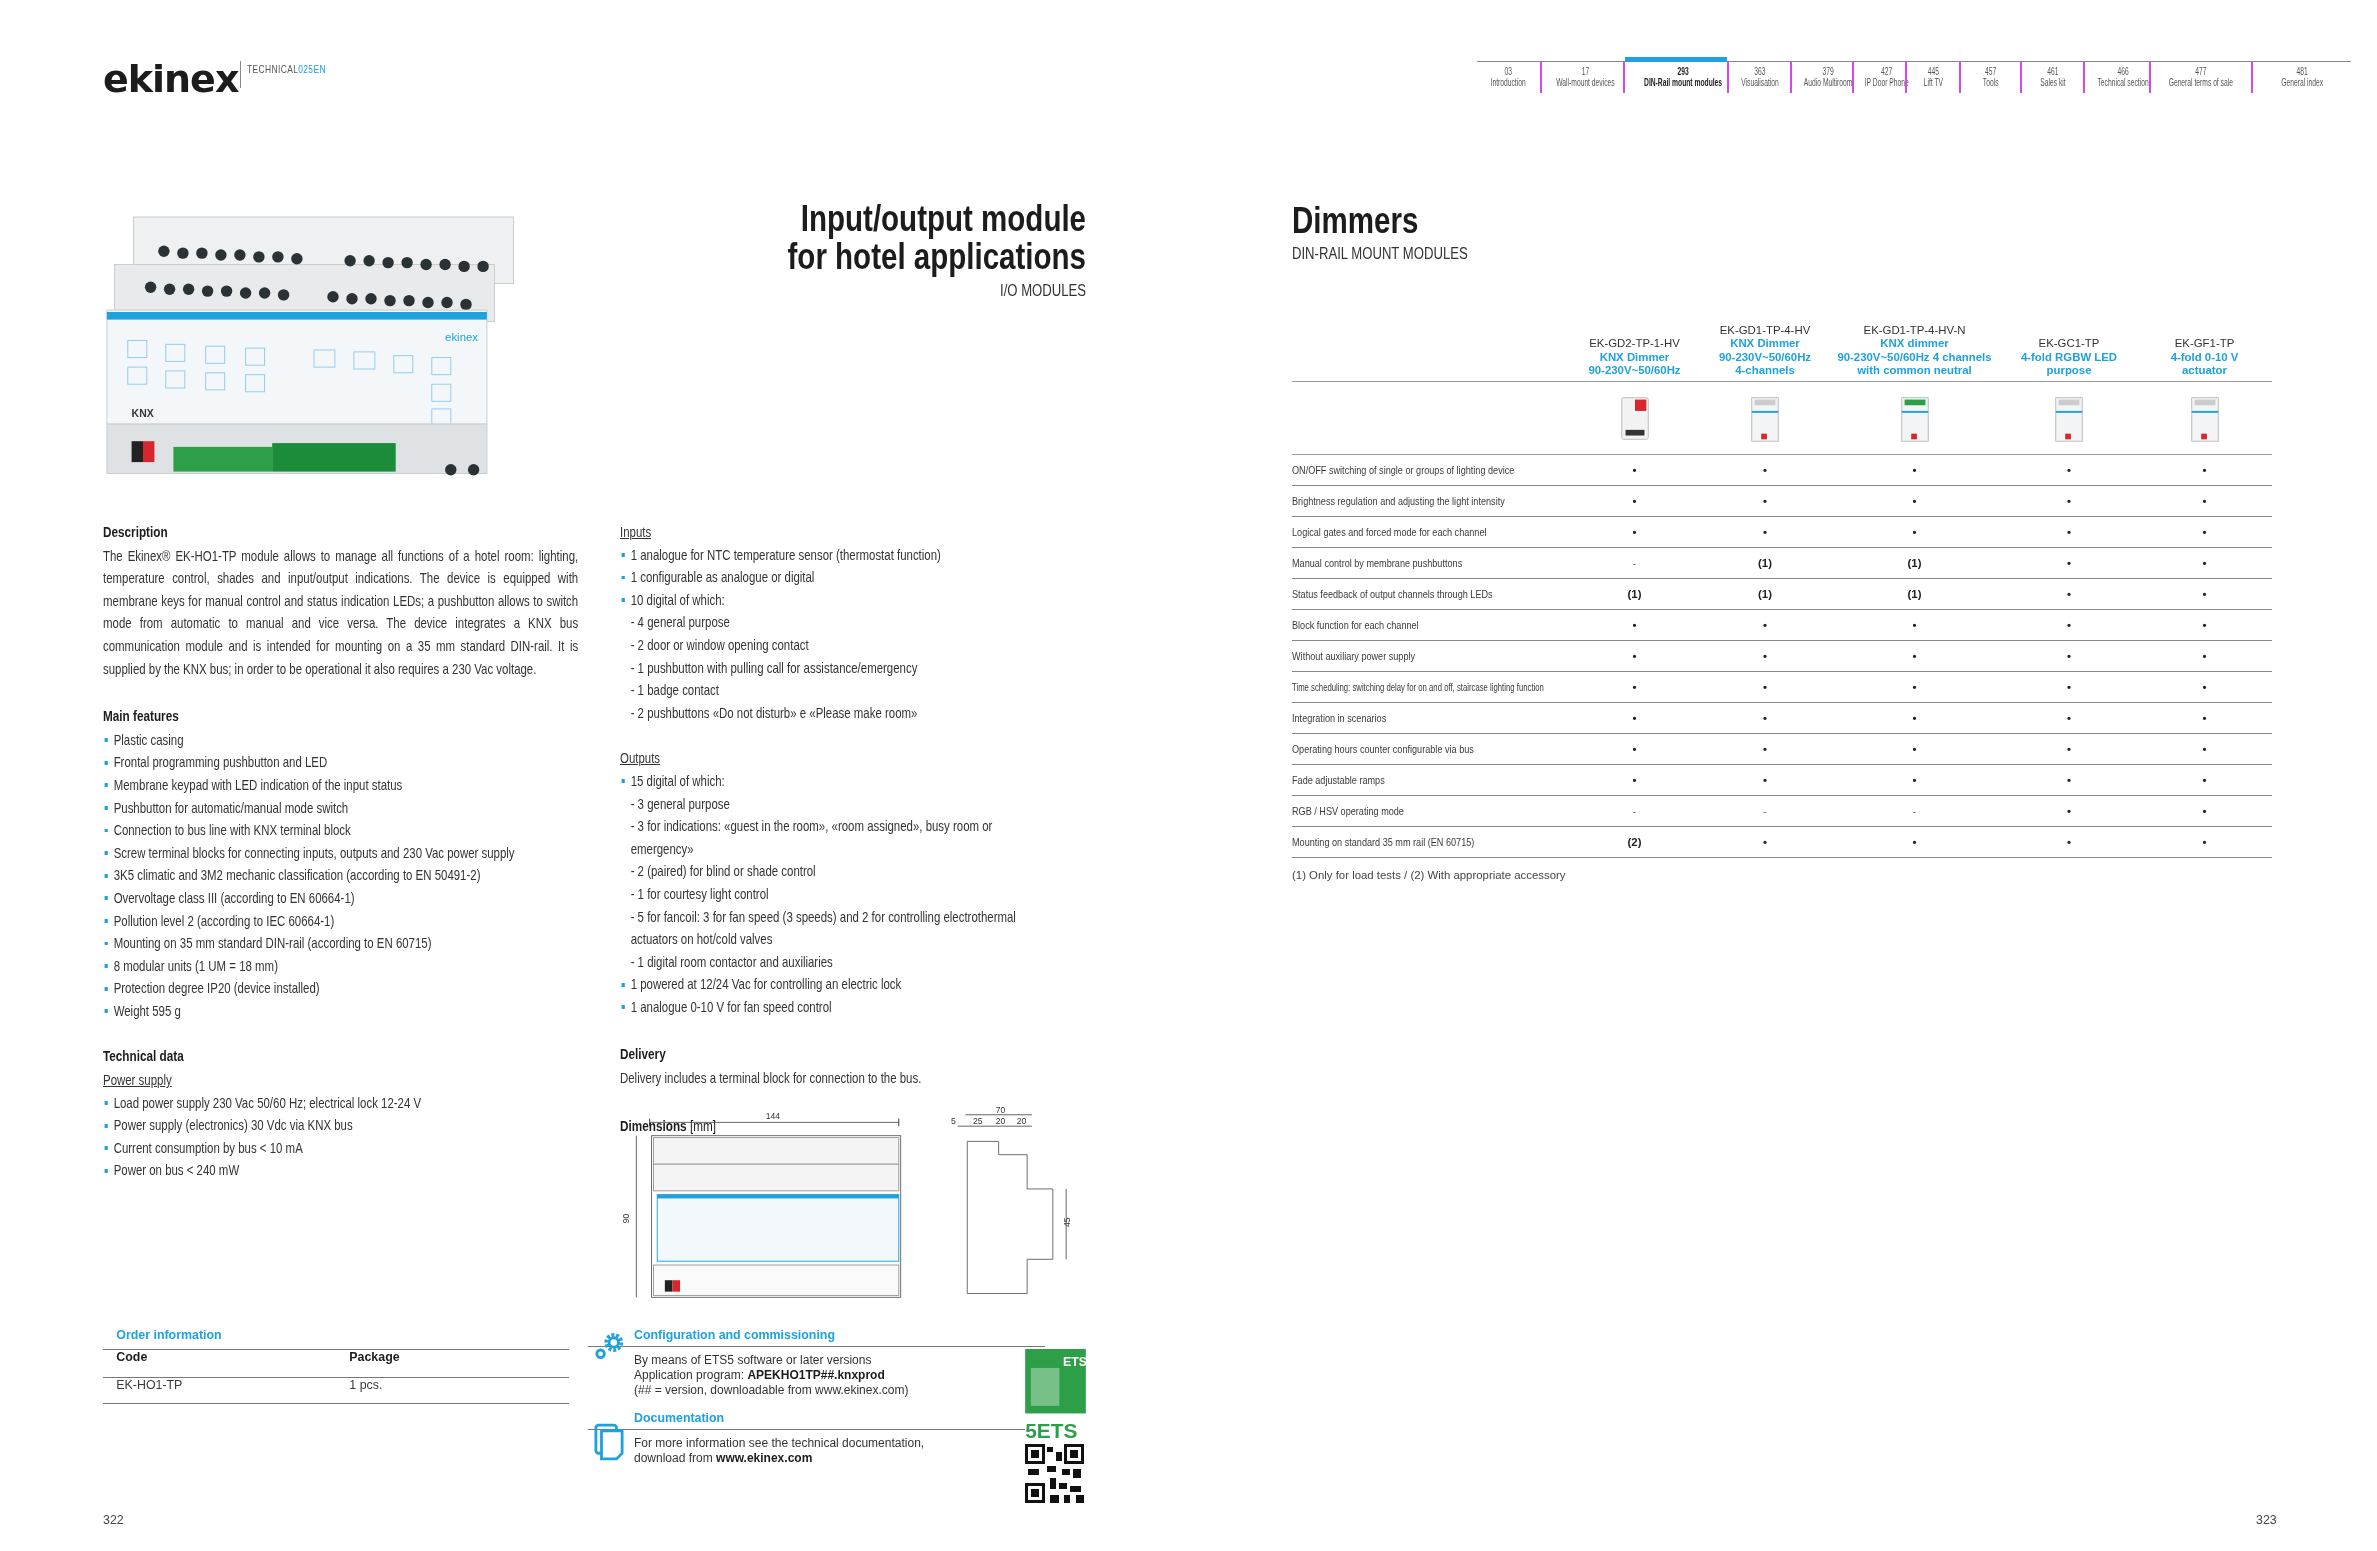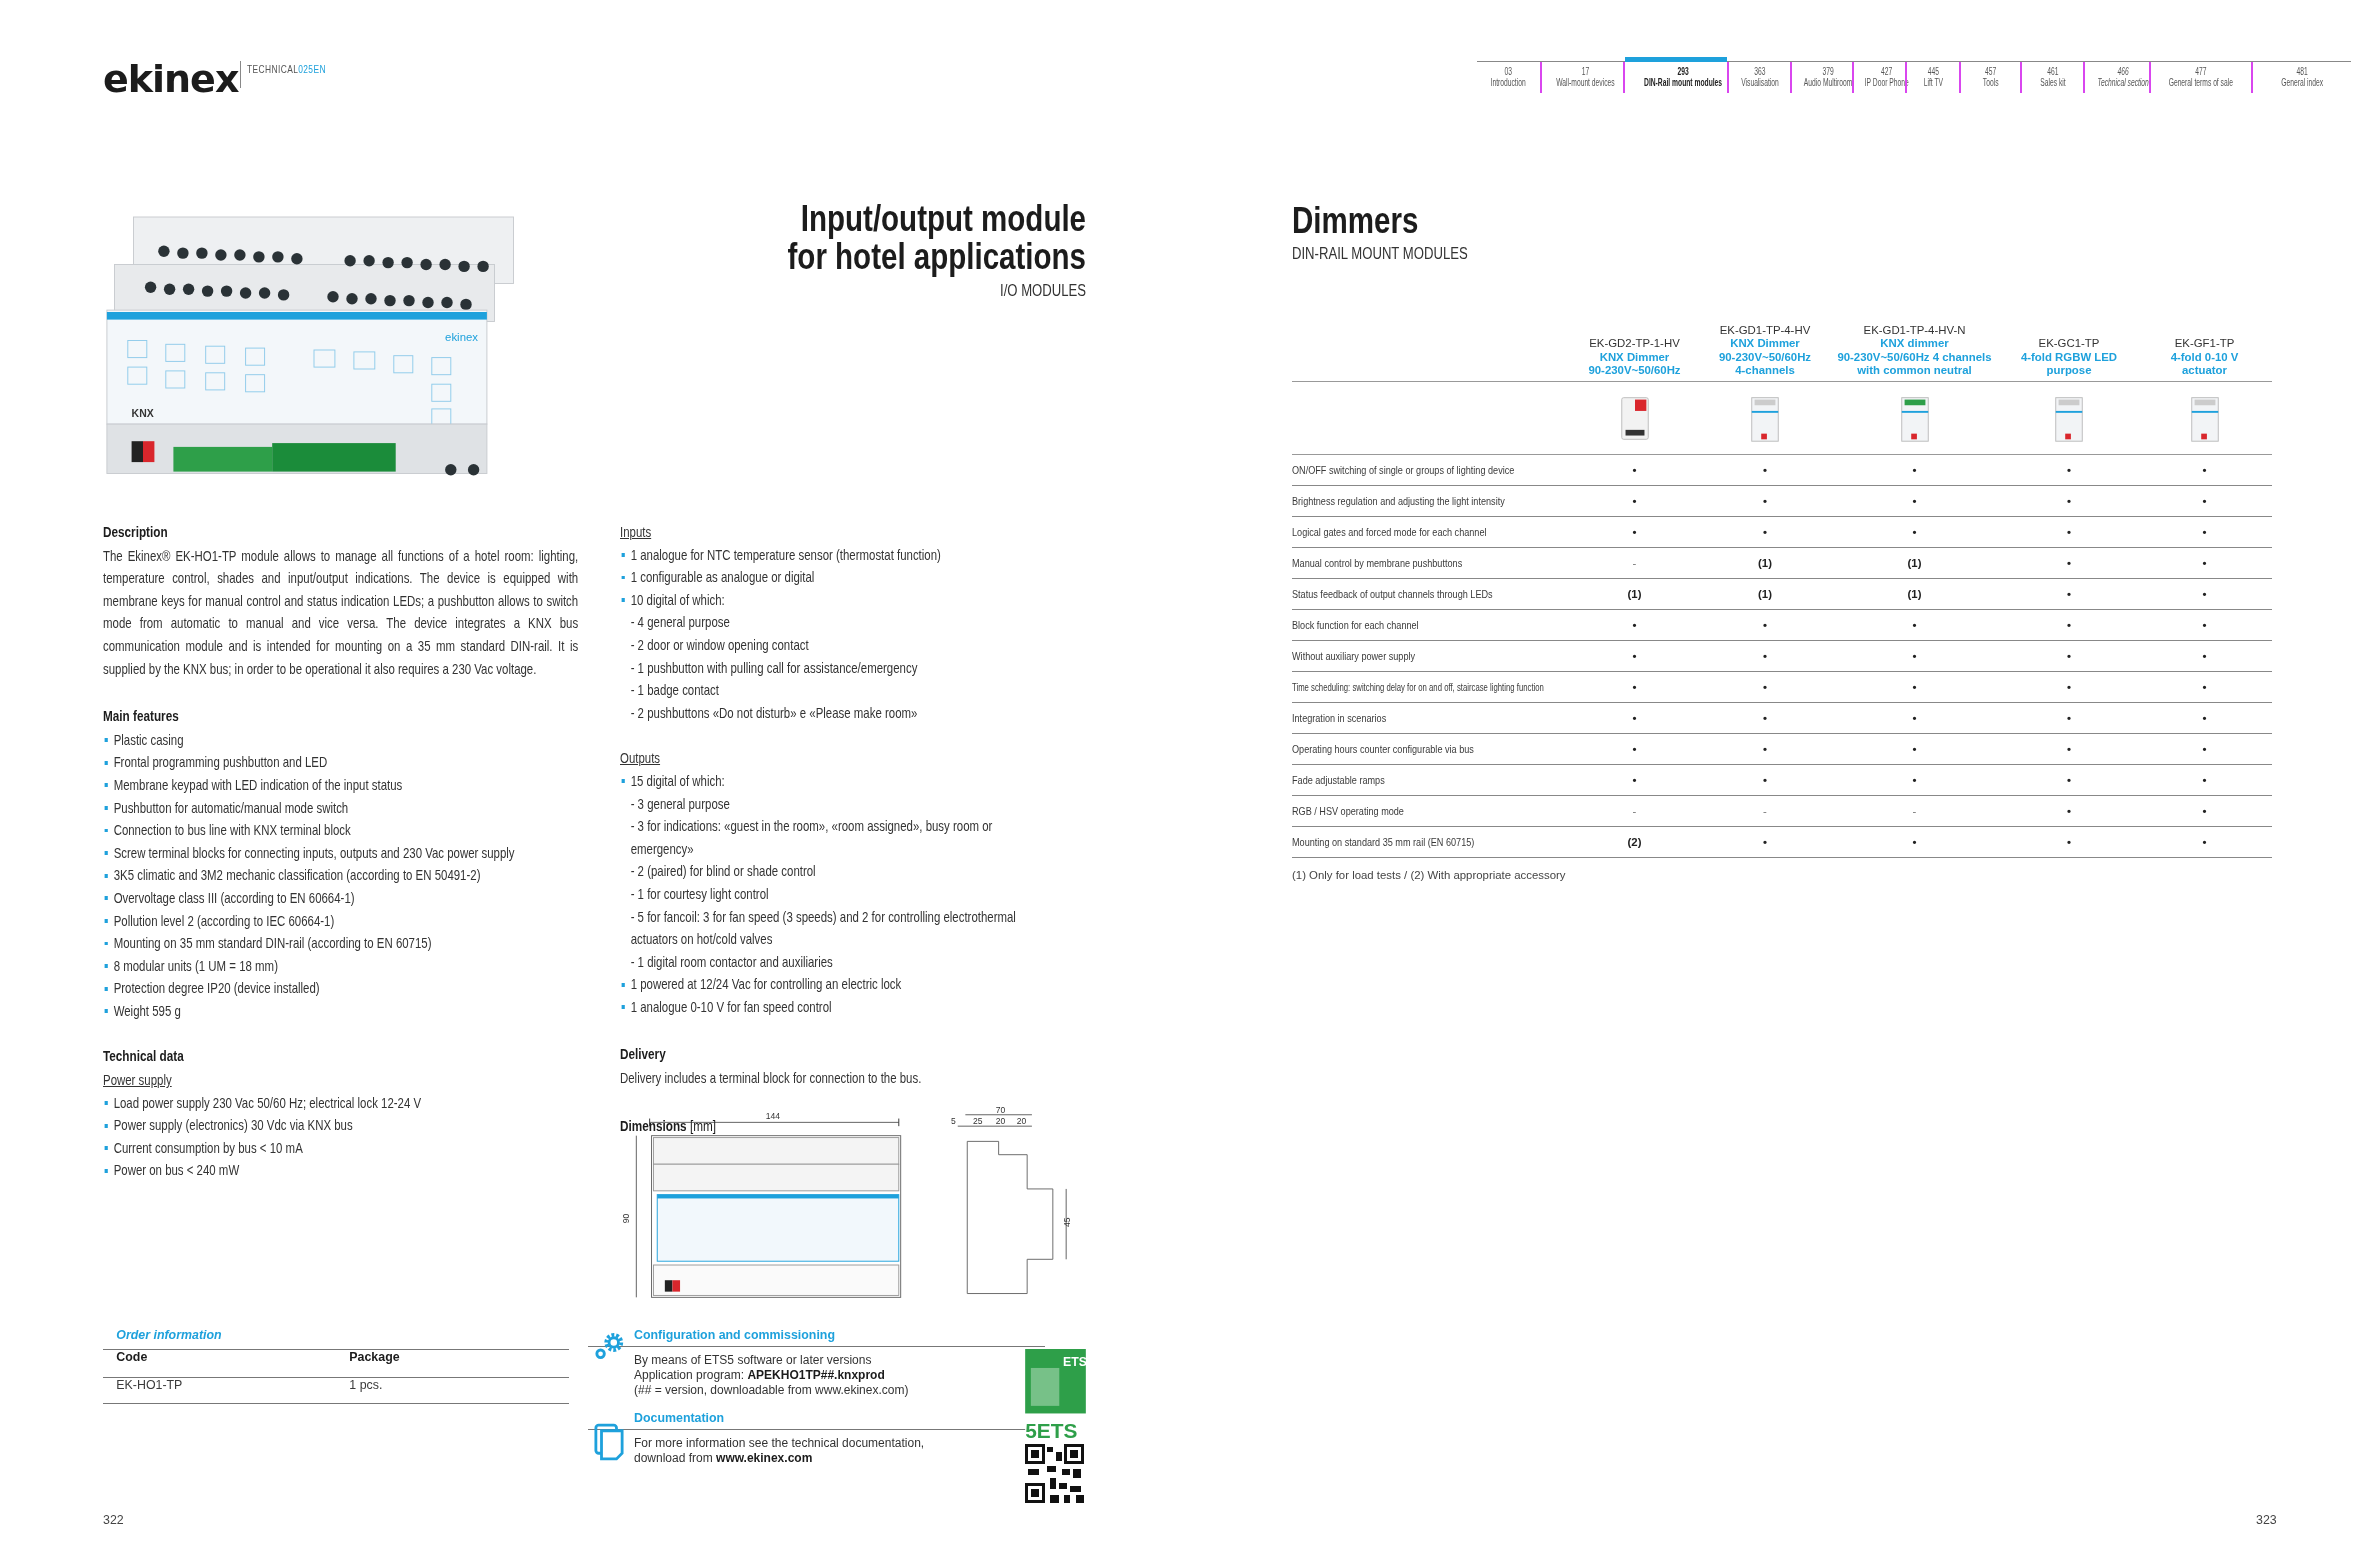--- a/index.html
+++ b/index.html
@@ -1,18 +1,18 @@
 <!DOCTYPE html>
 <html style="font-size:15px"><head>
 <meta charset="utf-8">
 <style>
   * { box-sizing: border-box; margin: 0; padding: 0; }
   html, body { width: 2378px; height: 1551px; background: #fff; overflow: hidden; }
   body { font-family: "Liberation Sans", sans-serif; color: #3a3a3a; position: relative; }
-  .cond { font-family: "Liberation Sans Narrow", "Liberation Sans", sans-serif; font-style: italic; }
+  .cond { font-family: "Liberation Sans Narrow", "Liberation Sans", sans-serif; }
   .abs { position: absolute; }
   .blue { color: #1ea1dc; }
 
   
   .logo { left: 103px; top: 57px; font-size: 38px; font-weight: 700; letter-spacing: -1px; color: #1c1c1c; font-family: "DejaVu Sans", sans-serif; }
   .logo-sep { left: 240px; top: 61px; width: 1px; height: 27px; background: #888; }
   .doc-code { left: 247px; top: 63px; font-size: 10.5px; letter-spacing: 0.5px; color: #555; transform: scaleX(0.8); transform-origin: left; }
   .doc-code .blue { color: #1ea1dc; }
 
   .nav { left: 1477px; top: 61px; display: flex; height: 32px; border-top: 1px solid #888; }
@@ -89,21 +89,21 @@
 <div class="abs nav" id="nav">
     <div class="nav-item" style="width: 63px;"><span><span class="num">03</span><span>Introduction</span></span></div>
     <div class="nav-item" style="width: 83px;"><span><span class="num">17</span><span>Wall-mount devices</span></span></div>
     <div class="nav-item active" style="width: 104px;"><span><span class="num">293</span><span>DIN-Rail mount modules</span></span></div>
     <div class="nav-item" style="width: 63px;"><span><span class="num">363</span><span>Visualisation</span></span></div>
     <div class="nav-item" style="width: 62px;"><span><span class="num">379</span><span>Audio Multiroom</span></span></div>
     <div class="nav-item" style="width: 53px;"><span><span class="num">427</span><span>IP Door Phone</span></span></div>
     <div class="nav-item" style="width: 54px;"><span><span class="num">445</span><span>Lift TV</span></span></div>
     <div class="nav-item" style="width: 61px;"><span><span class="num">457</span><span>Tools</span></span></div>
     <div class="nav-item" style="width: 63px;"><span><span class="num">461</span><span>Sales kit</span></span></div>
-    <div class="nav-item" style="width: 66px; font-style: italic;"><span><span class="num">466</span><span>Technical section</span></span></div>
+    <div class="nav-item" style="width: 66px;"><span><span class="num">466</span><span>Technical section</span></span></div>
     <div class="nav-item" style="width: 102px;"><span><span class="num">477</span><span>General terms of sale</span></span></div>
     <div class="nav-item" style="width: 100px;"><span><span class="num">481</span><span>General index</span></span></div>
   </div>
 
 <svg class="abs product-photo" viewBox="0 0 460 300">
   <rect x="40" y="20" width="400" height="70" fill="#eef0f2" stroke="#c8cbcf"></rect>
   <rect x="20" y="70" width="400" height="60" fill="#e8eaec" stroke="#c8cbcf"></rect>
   <g fill="#2a3236">
     <circle cx="72" cy="56" r="6"></circle>
       <circle cx="92" cy="58" r="6"></circle>

